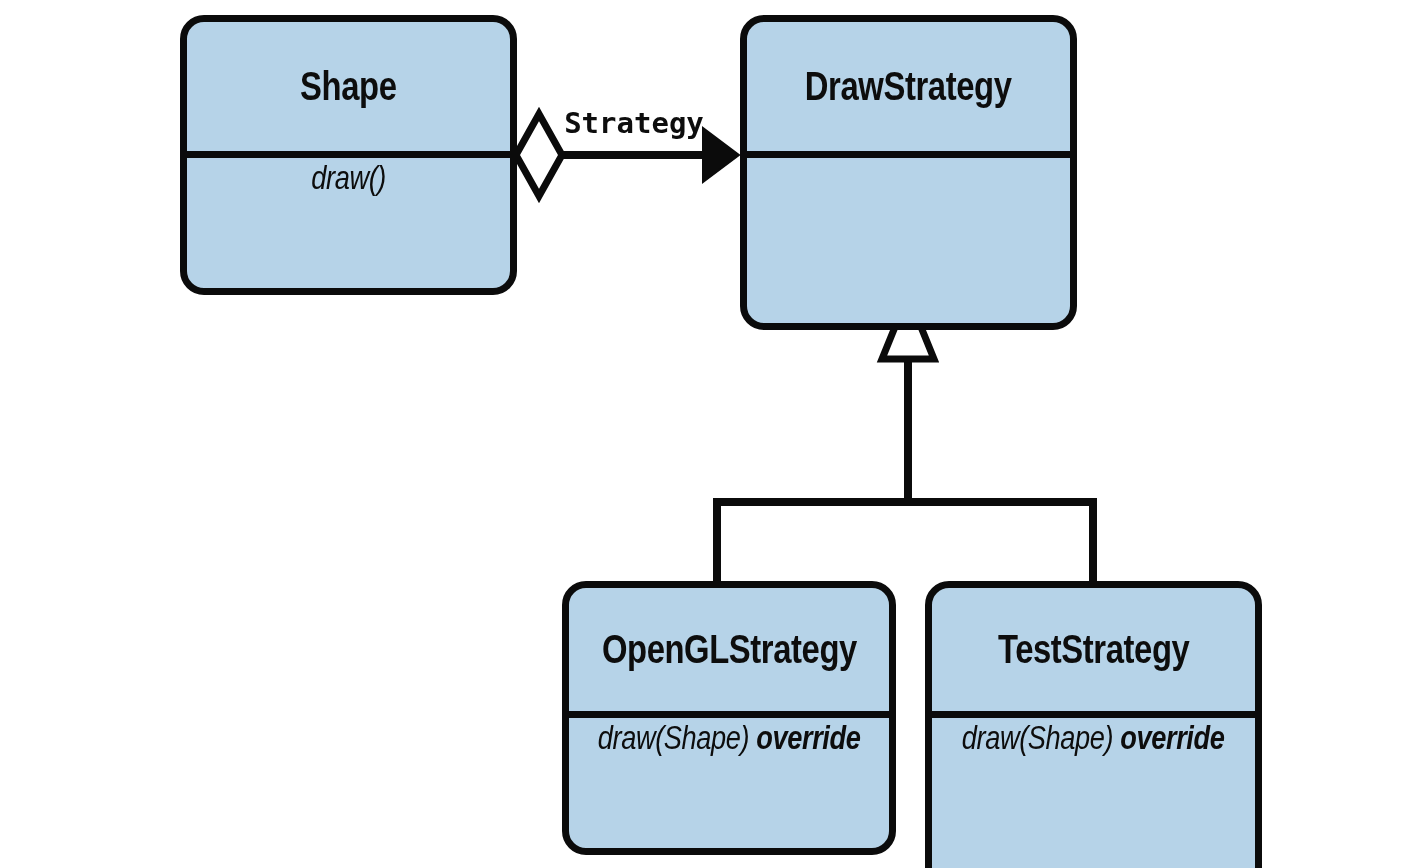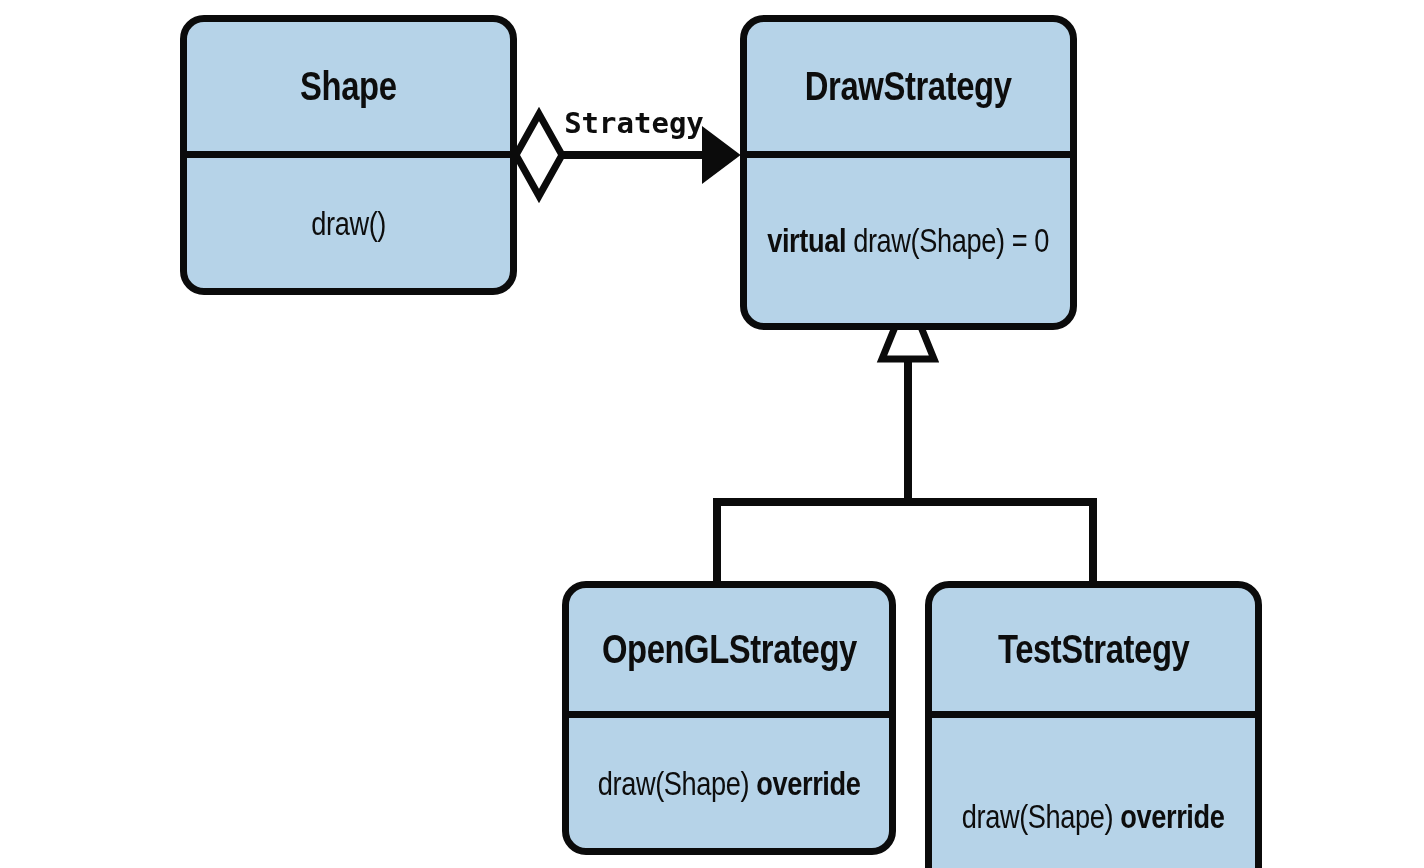--- a/index.html
+++ b/index.html
@@ -54,22 +54,23 @@
     border-bottom: 7px solid var(--box-border, #0b0b0b);
     display: flex;
     align-items: center;
     justify-content: center;
   }
   .box-top .compartment-title { height: 136px; }
   .box-bottom .compartment-title { height: 130px; }
   .compartment-method {
     flex: 1;
     display: flex;
-    align-items: center;
+    align-items: flex-start;
     justify-content: center;
+    font-style: italic;
   }
   .cond {
     display: inline-block;
     transform: scaleX(0.80);
     transform-origin: center;
     white-space: pre;
   }
   .title-text {
     font-size: 41px;
     font-weight: bold;
@@ -105,23 +106,20 @@
     </div>
     <div class="compartment-method">
       <span class="cond method-text"><b></b><span>draw()</span><b></b></span>
     </div>
   </div>
 
   <div class="class-box box-top" style="left:740px; top:15px; width:337px; height:315px;">
     <div class="compartment-title">
       <span class="cond title-text">DrawStrategy</span>
     </div>
-    <div class="compartment-method">
-      <span class="cond method-text"><b>virtual</b><span> draw(Shape) = 0</span><b></b></span>
-    </div>
   </div>
 
   <div class="class-box box-bottom" style="left:562px; top:581px; width:334px; height:274px;">
     <div class="compartment-title">
       <span class="cond title-text">OpenGLStrategy</span>
     </div>
     <div class="compartment-method">
       <span class="cond method-text"><b></b><span>draw(Shape) </span><b>override</b></span>
     </div>
   </div>

